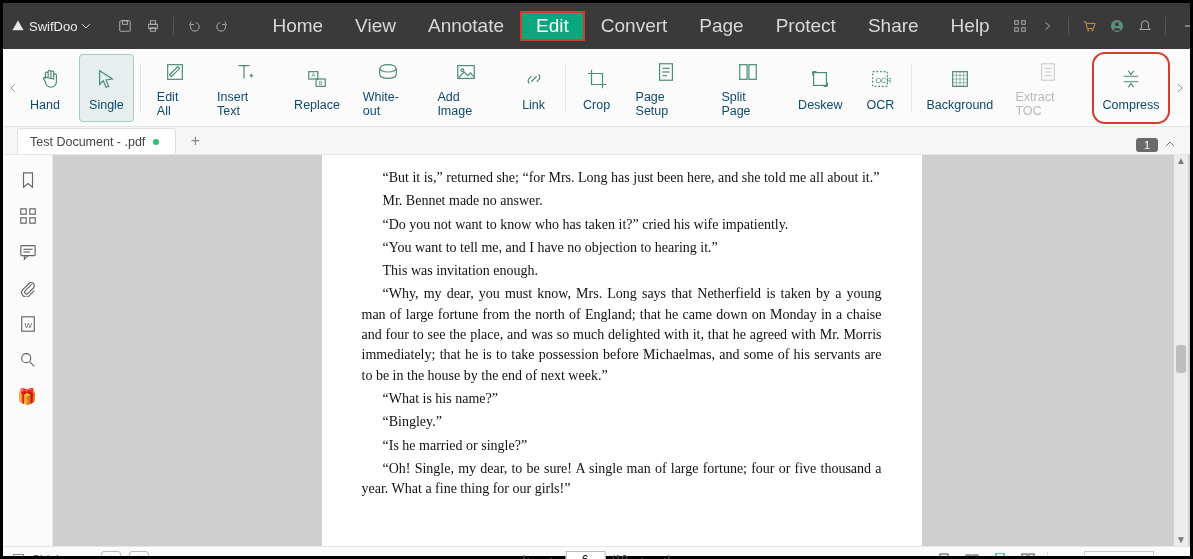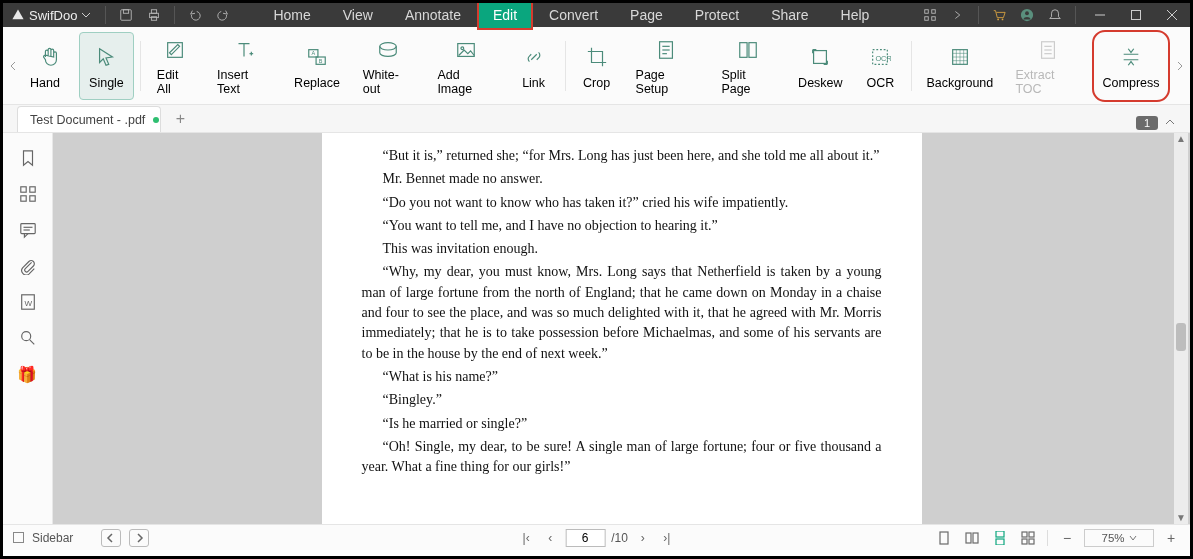--- a/index.html
+++ b/index.html
@@ -5,42 +5,42 @@
   * { box-sizing: border-box; margin: 0; padding: 0; }
   body {
     font-family: "Segoe UI", Arial, sans-serif;
     background: #fff;
     width: 1193px;
     height: 559px;
     overflow: hidden;
     border: 3px solid #000;
   }
   .topbar {
-    height: 24px;
+    height: 46px;
     background: #3a3a3a;
     color: #dcdcdc;
     display: flex;
     align-items: center;
     font-size: 13px;
   }
   .logo {
     display: flex;
     align-items: center;
     padding: 0 8px;
     gap: 4px;
     color: #eee;
     font-weight: 500;
   }
   .logo-icon { width: 14px; height: 14px; }
   .top-icon-group { display: flex; align-items: center; }
   .top-sep { width: 1px; height: 18px; background: #555; margin: 0 6px; }
   .top-btn { width: 28px; height: 30px; display: flex; align-items: center; justify-content: center; color: #c8c8c8; }
   .top-btn svg { width: 14px; height: 14px; }
   .menu-tabs { display: flex; align-items: center; height: 30px; margin-left: 20px; }
-  .menu-tab { padding: 0 16px; height: 30px; display: flex; align-items: center; color: #d8d8d8; font-size: 14px; }
+  .menu-tab { padding: 0 16px; height: 30px; display: flex; align-items: center; color: #d8d8d8; font-size: 19px; }
   .menu-tab.active { background: #0aa67e; color: #fff; justify-content: flex-end; }
   .menu-tab.active.highlight { outline: 2px solid #d53b2e; outline-offset: -2px; }
   .top-right { margin-left: auto; display: flex; align-items: center; }
   .win-ctrl { width: 36px; height: 30px; display: flex; align-items: center; justify-content: center; color: #d0d0d0; }
   .win-ctrl svg { width: 12px; height: 12px; }
 
   .ribbon {
     height: 78px;
     background: #fbfbfb;
     border-bottom: 1px solid #e5e5e5;
@@ -53,41 +53,41 @@
   .ribbon-item {
     display: flex;
     flex-direction: column;
     align-items: center;
     justify-content: center;
     padding: 6px 10px 4px 10px;
     min-width: 50px;
     height: 68px;
     border-radius: 4px;
     margin: 4px 2px;
-    color: #000000;
+    color: #0c4a6e;
     font-size: 12.5px;
   }
   .ribbon-item .ico { height: 26px; display: flex; align-items: center; justify-content: center; margin-bottom: 6px; }
   .ribbon-item .ico svg { width: 22px; height: 22px; stroke: #4b8b7a; stroke-width: 1.3; fill: none; }
   .ribbon-item.selected { background: #e6efed; border: 1px solid #9fcfc2; }
   .ribbon-item.disabled { color: #b8b8b8; }
   .ribbon-item.highlight { outline: 2px solid #d53b2e; outline-offset: 0; border-radius: 11px; }
   .ribbon-sep { width: 1px; height: 50px; background: #e5e5e5; margin: 0 4px; }
 
   .doctabs {
     height: 28px;
     background: #f6f6f6;
     border-bottom: 1px solid #e5e5e5;
     display: flex;
     align-items: end;
     padding-left: 14px;
   }
   .doctab {
     height: 26px;
-    padding: 0 1px 0 12px;
+    padding: 0 16px 0 12px;
     display: flex;
     align-items: center;
     gap: 8px;
     background: #fff;
     border: 1px solid #ddd;
     border-bottom: none;
     border-radius: 4px 4px 0 0;
     font-size: 12.5px;
     color: #444;
   }

